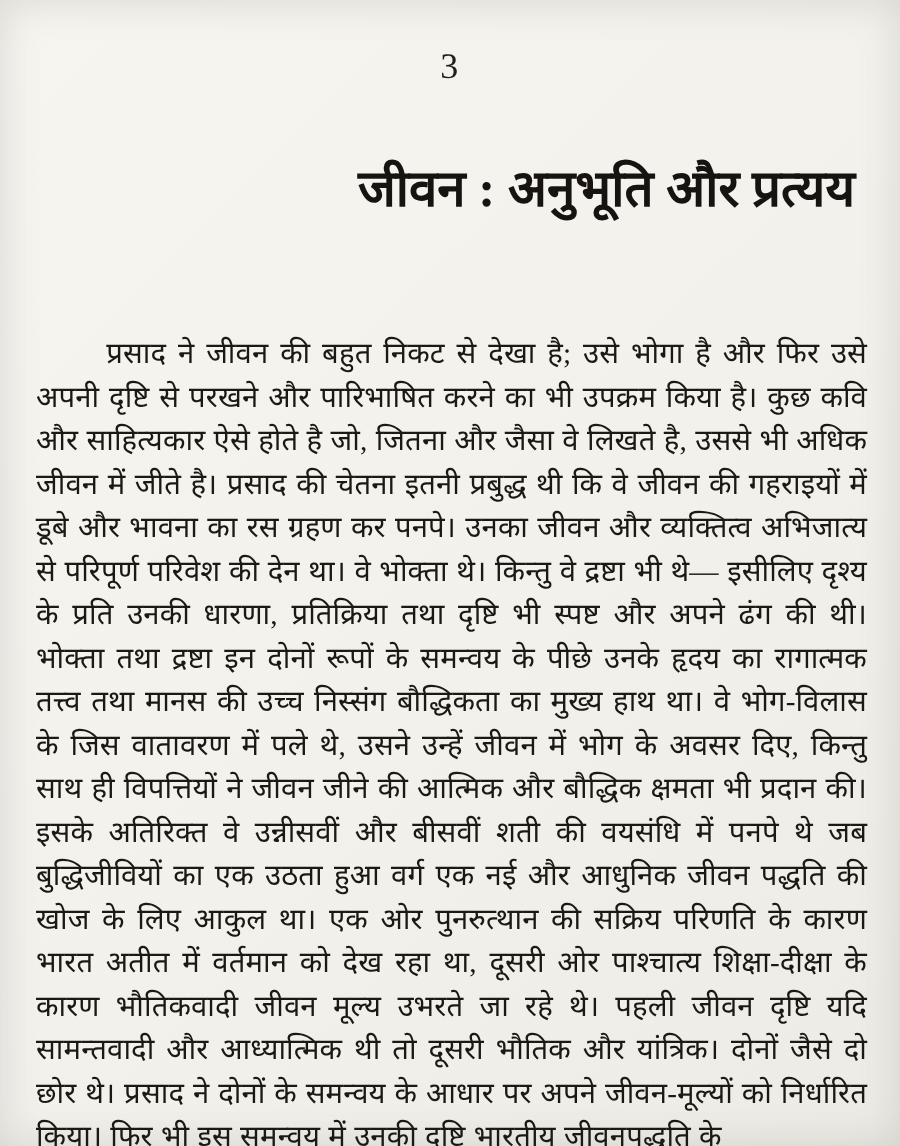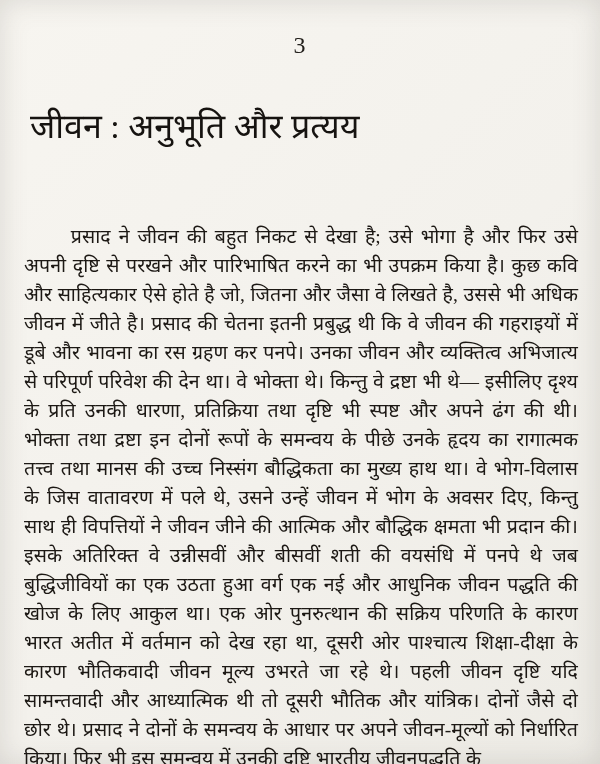--- a/index.html
+++ b/index.html
@@ -22,23 +22,23 @@
   }
   .page-number {
     text-align: center;
     padding-top: 32px;
     font-size: 24px;
     letter-spacing: 1px;
     color: #23201c;
   }
   .chapter-title {
     margin: 48px 30px 0 30px;
-    text-align: left;
+    text-align: right;
     font-size: 34px;
-    font-weight: 400;
+    font-weight: 700;
     line-height: 1.2;
     color: #161310;
   }
   .body-text {
     margin: 0;
     position: absolute;
     top: 222px;
     left: 24px;
     right: 22px;
     font-size: 19.5px;

